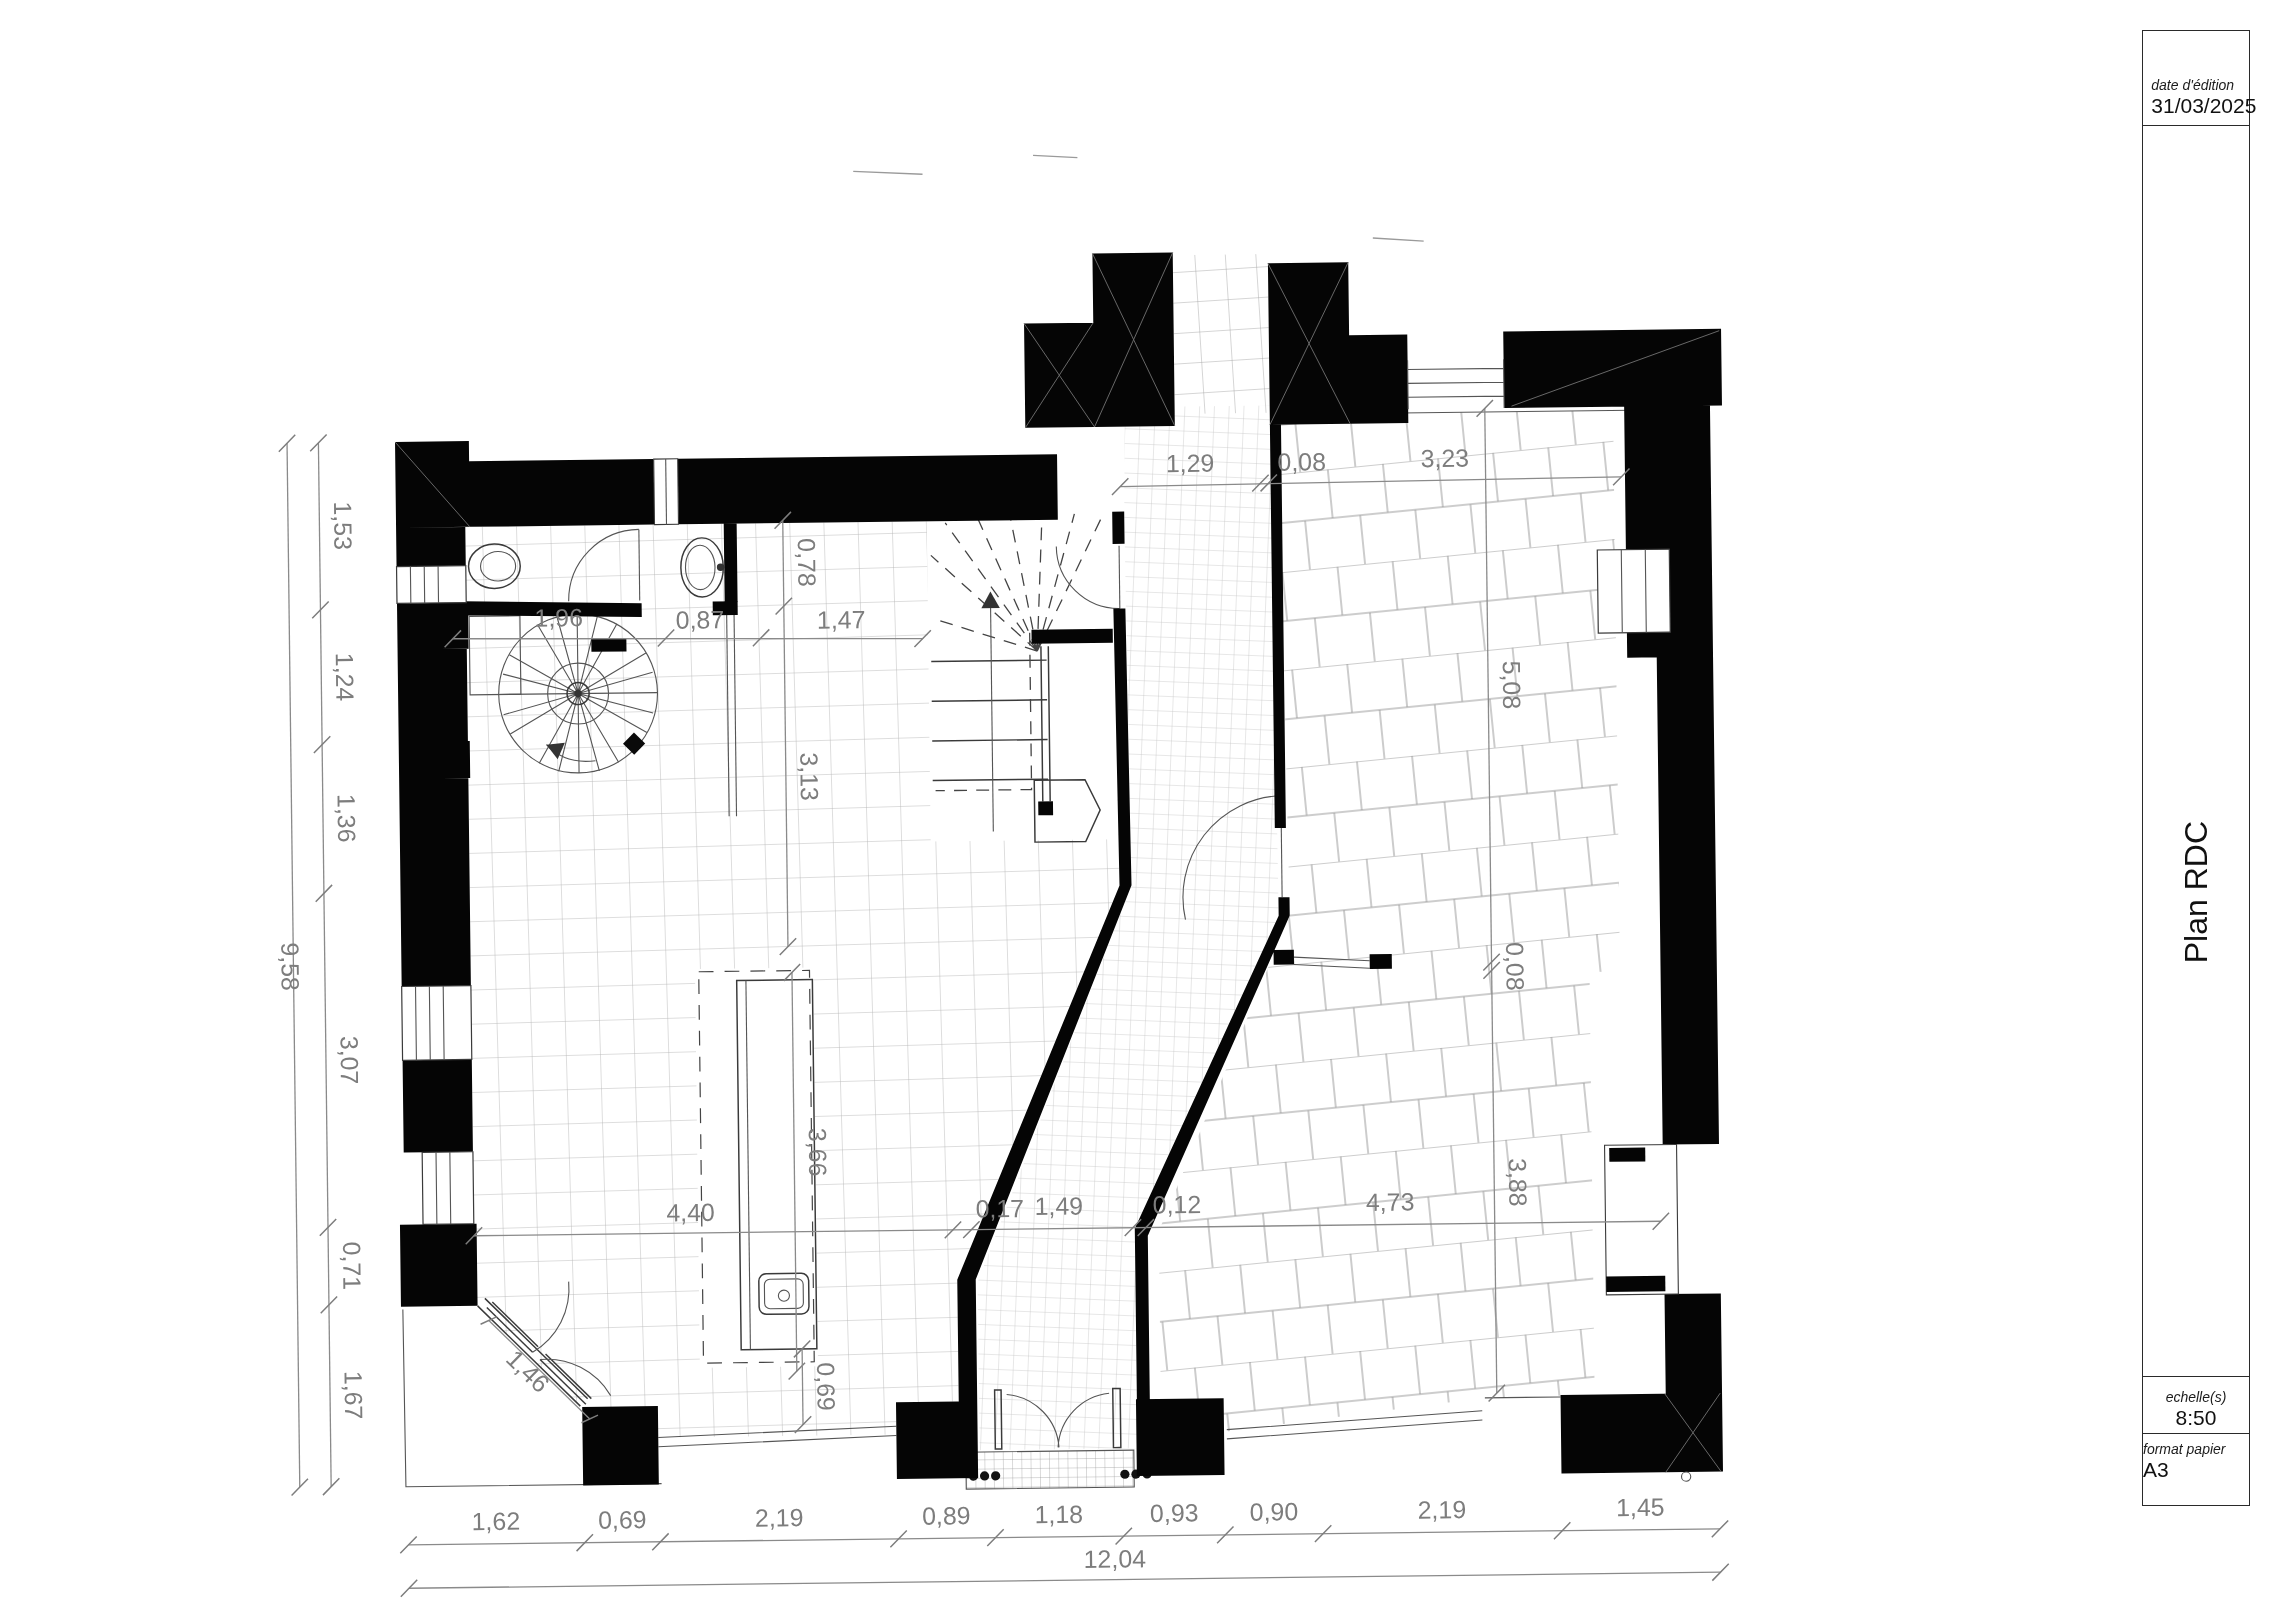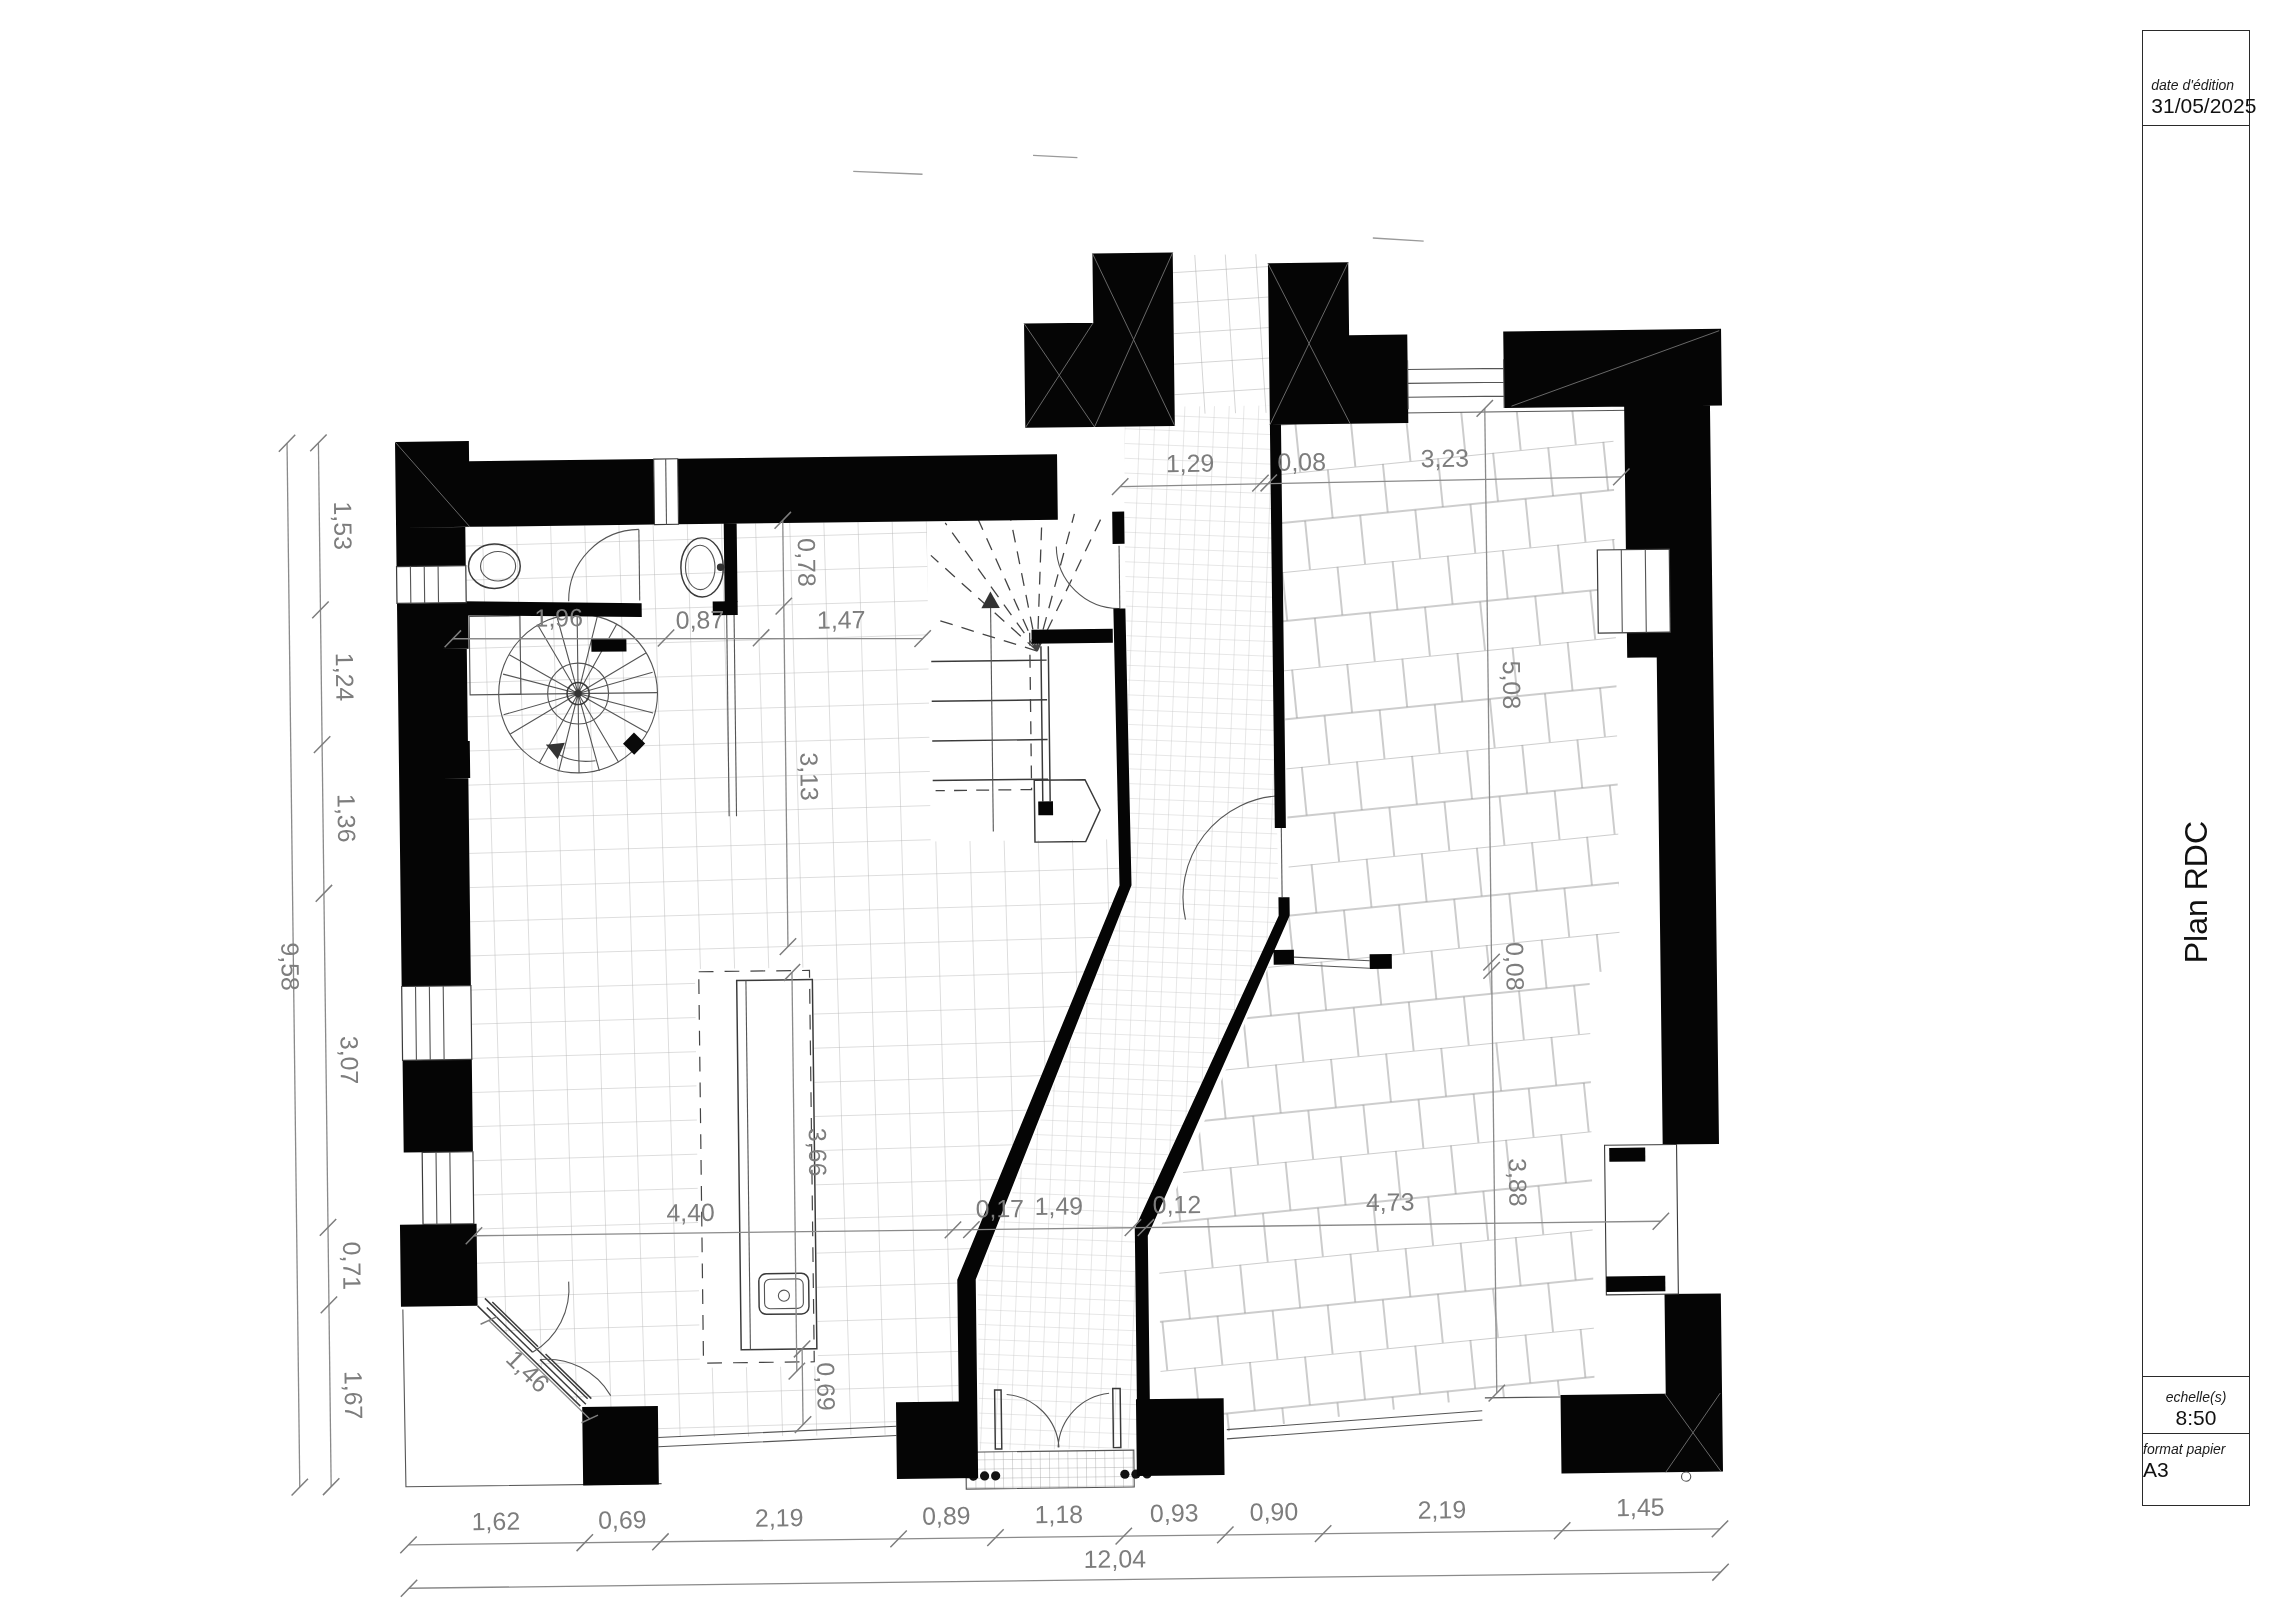--- a/index.html
+++ b/index.html
@@ -347,21 +347,21 @@
       <line x1="935" y1="183" x2="1010" y2="187"></line>
       <line x1="1497" y1="262" x2="1552" y2="266"></line>
       <line x1="1130" y1="168" x2="1178" y2="171"></line>
     </g>
   </g>
 </svg>
 
 <div class="tblock">
   <div class="tb-sec tb-date">
     <div class="tb-label">date d'édition</div>
-    <div class="tb-value">31/05/2025</div>
+    <div class="tb-value">31/03/2025</div>
   </div>
   <div class="tb-sec tb-main">
     <div class="vtext">Plan RDC</div>
   </div>
   <div class="tb-sec tb-scale">
     <div class="tb-label">echelle(s)</div>
     <div class="tb-value">8:50</div>
   </div>
   <div class="tb-sec tb-paper">
     <div class="tb-label">format papier</div>

